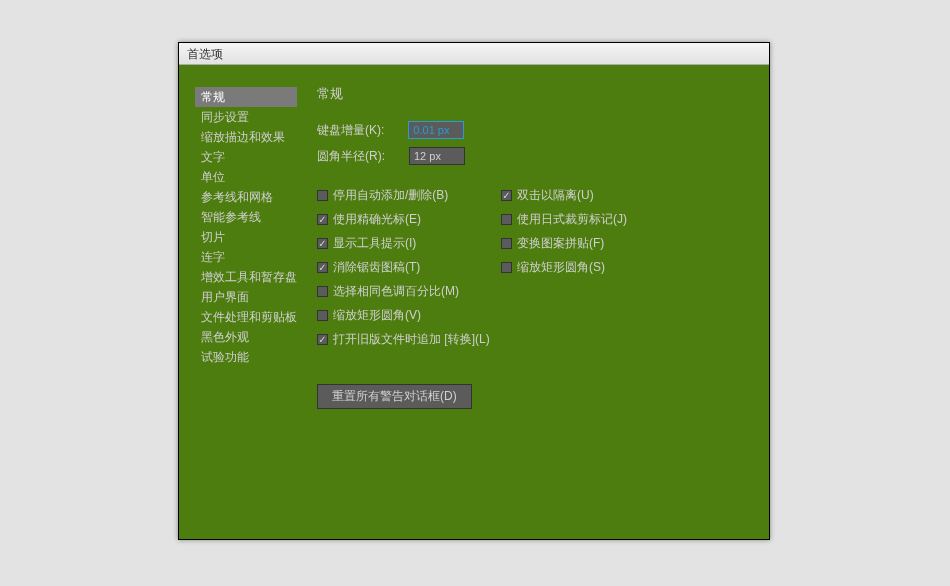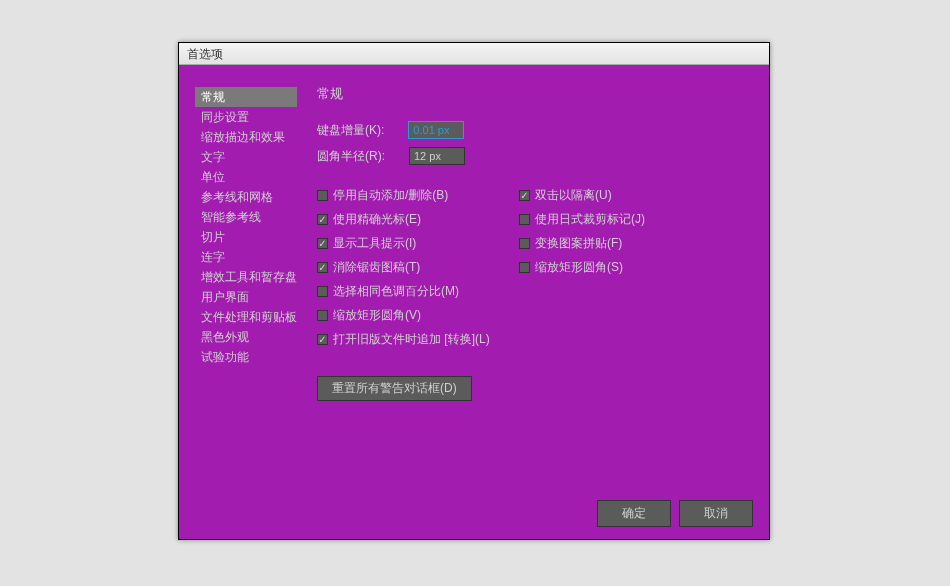--- a/index.html
+++ b/index.html
@@ -10,21 +10,21 @@
       width: 950px;
       height: 586px;
       overflow: hidden;
     }
     .window {
       position: absolute;
       left: 178px;
       top: 42px;
       width: 592px;
       height: 498px;
-      background: #a21caf;
+      background: #4d7c0f;
       border: 1px solid #000;
       box-shadow: 0 0 5px rgba(0,0,0,0.4);
     }
     .title-bar {
       height: 22px;
       background: linear-gradient(#f5f5f5, #e2e2e2);
       border-bottom: 1px solid #aaa;
       padding: 3px 8px;
       color: #333;
       font-size: 12px;
@@ -83,21 +83,21 @@
       margin-left: 8px;
     }
     .field-input.highlight {
       border: 1px solid #2a9bd6;
       color: #2a9bd6;
       background: #5b5b5b;
     }
     .checkboxes {
       margin-top: 22px;
       display: flex;
-      gap: 60px;
+      gap: 42px;
     }
     .checkbox-col {
       display: flex;
       flex-direction: column;
       gap: 7px;
     }
     .checkbox-row {
       display: flex;
       align-items: center;
       gap: 5px;
@@ -123,21 +123,21 @@
     }
     .highlighted-checkbox {
       border: 2px solid #2a9bd6;
       padding: 1px 6px 1px 1px;
       margin: -3px -8px -3px -3px;
     }
     .single-row {
       margin-top: 7px;
     }
     .reset-button {
-      margin-top: 28px;
+      margin-top: 36px;
       background: #5b5b5b;
       border: 1px solid #333;
       color: #d0d0d0;
       padding: 3px 14px;
       font-size: 12px;
       cursor: pointer;
       font-family: inherit;
     }
     .footer-buttons {
       position: absolute;
@@ -241,19 +241,15 @@
           </div>
       </div>
 
       <div class="checkbox-row single-row">
         <span class="checkbox checked"></span>
         <span>打开旧版文件时追加 [转换](L)</span>
       </div>
 
       <button class="reset-button">重置所有警告对话框(D)</button>
 
-      <div class="footer-buttons">
-        <button class="footer-btn">确定</button>
-        <button class="footer-btn">取消</button>
-      </div>
     </div>
   </div>
 </div>
 
 </body></html>

